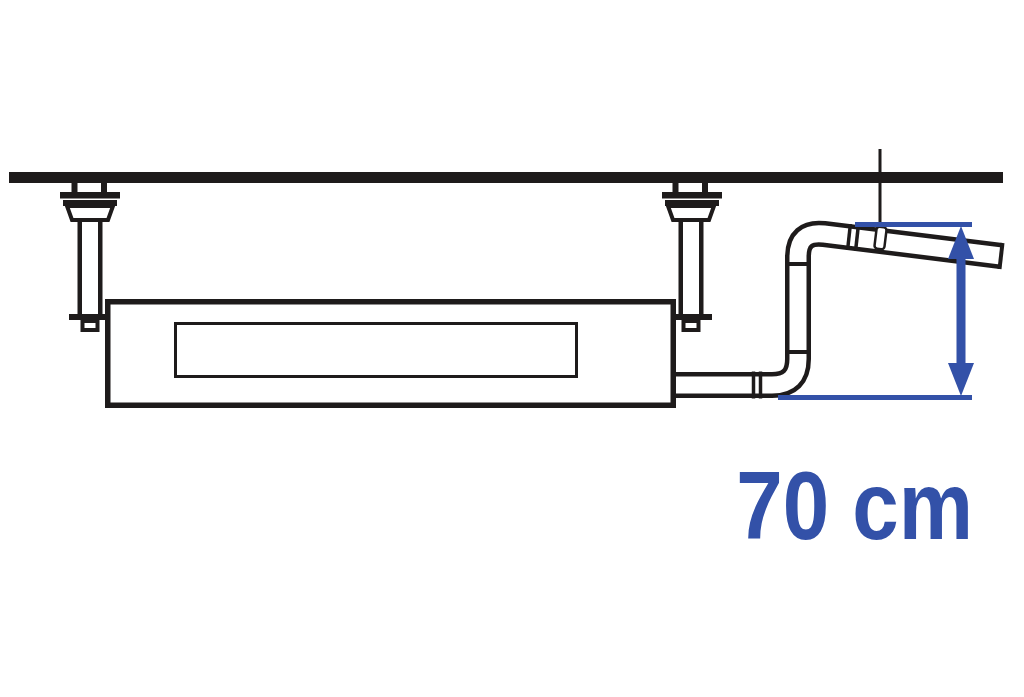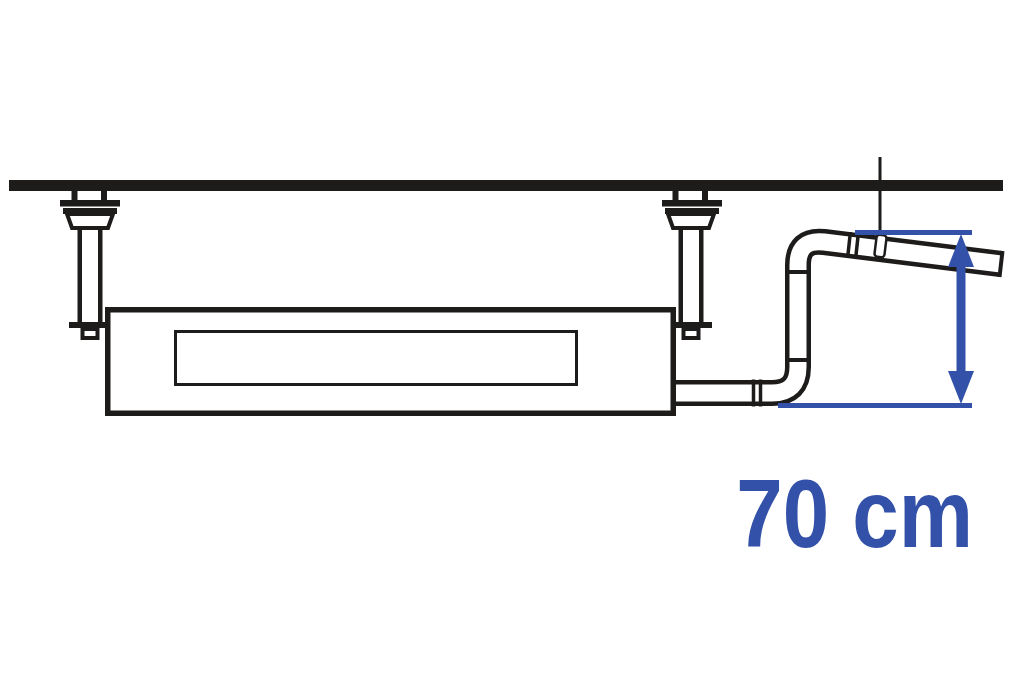--- a/index.html
+++ b/index.html
@@ -7,21 +7,21 @@
     --accent:#3351a8;
     --bg:#ffffff;
   }
   html,body{margin:0;padding:0;}
   body{
     width:1024px;height:697px;
     background:var(--bg);
     position:relative;overflow:hidden;
     font-family:"Liberation Sans",sans-serif;
   }
-  .stage{position:absolute;left:0;top:8px;width:1024px;height:559px;}
+  .stage{position:absolute;left:0;top:0;width:1024px;height:559px;}
   .ink{fill:var(--line);stroke:none;}
   .outline{fill:#ffffff;stroke:var(--line);}
   .pipe-outer{fill:none;stroke:var(--line);stroke-width:26;}
   .pipe-inner{fill:none;stroke:#ffffff;stroke-width:17;}
   .joint{stroke:var(--line);stroke-width:4;fill:none;}
   .joint-thin{stroke:var(--line);stroke-width:3.5;fill:none;}
   .accent{fill:var(--accent);stroke:none;}
   .dim-label{
     position:absolute;top:458px;left:600px;width:373px;
     text-align:right;white-space:nowrap;

